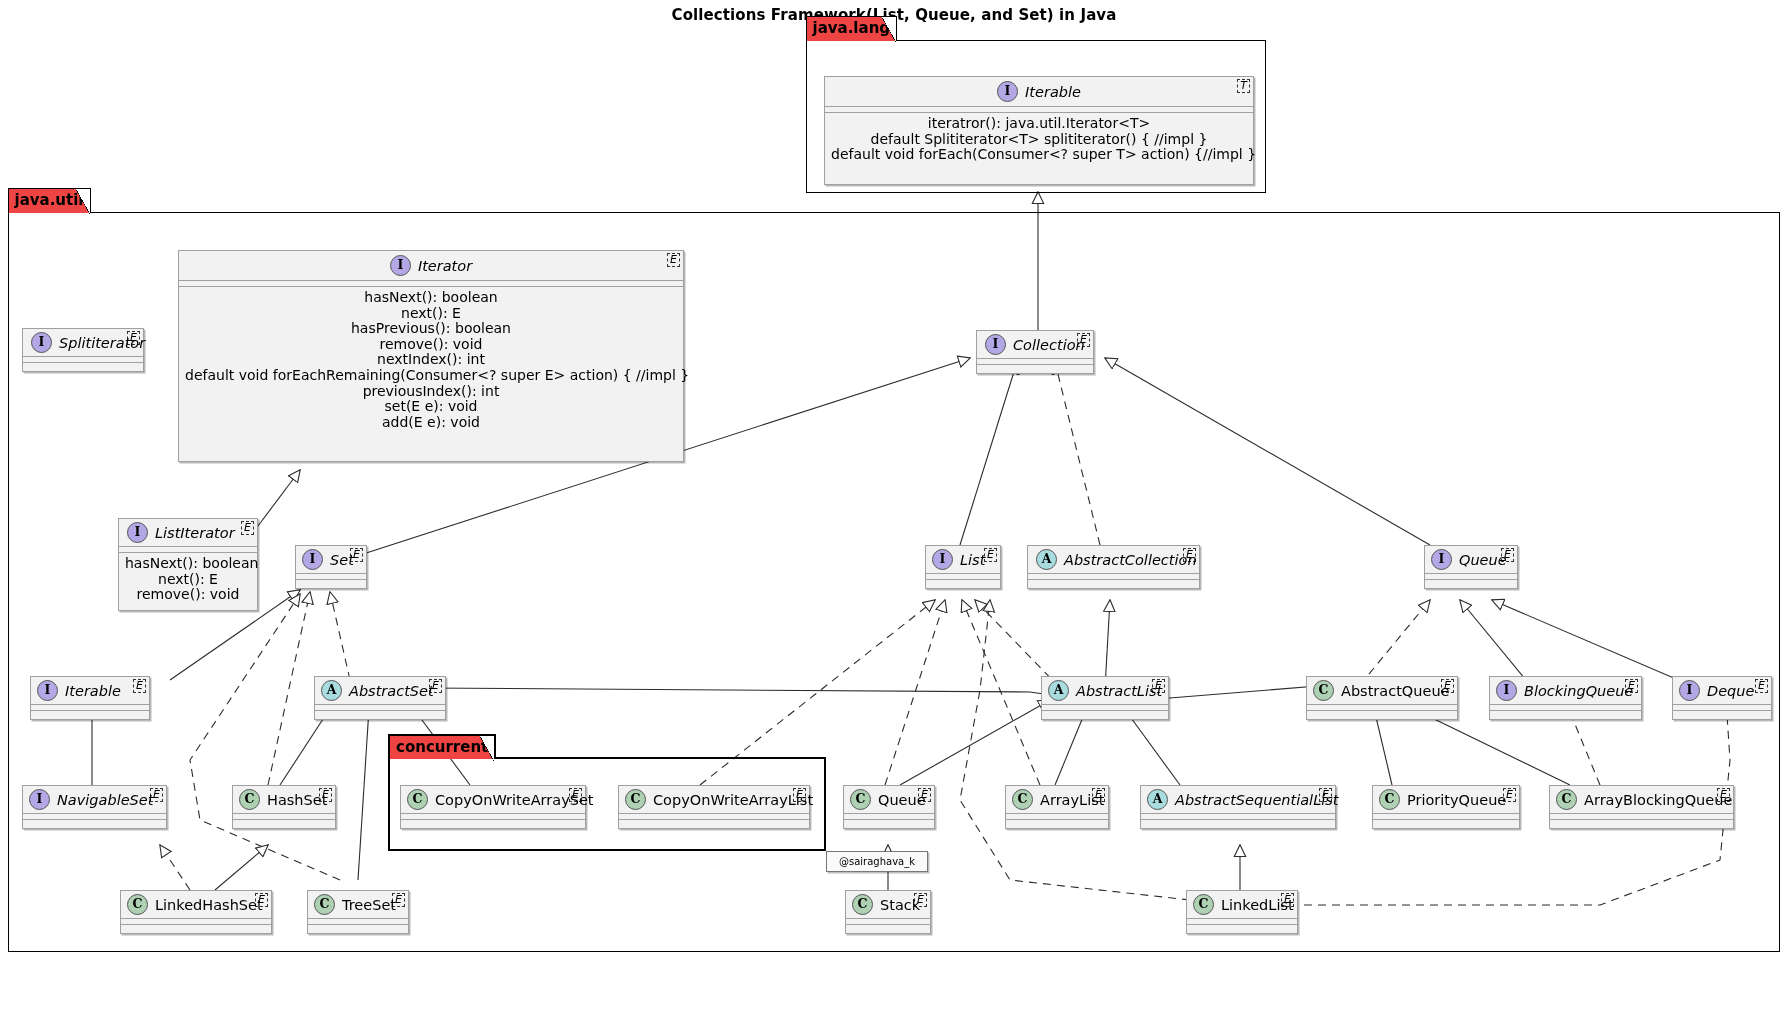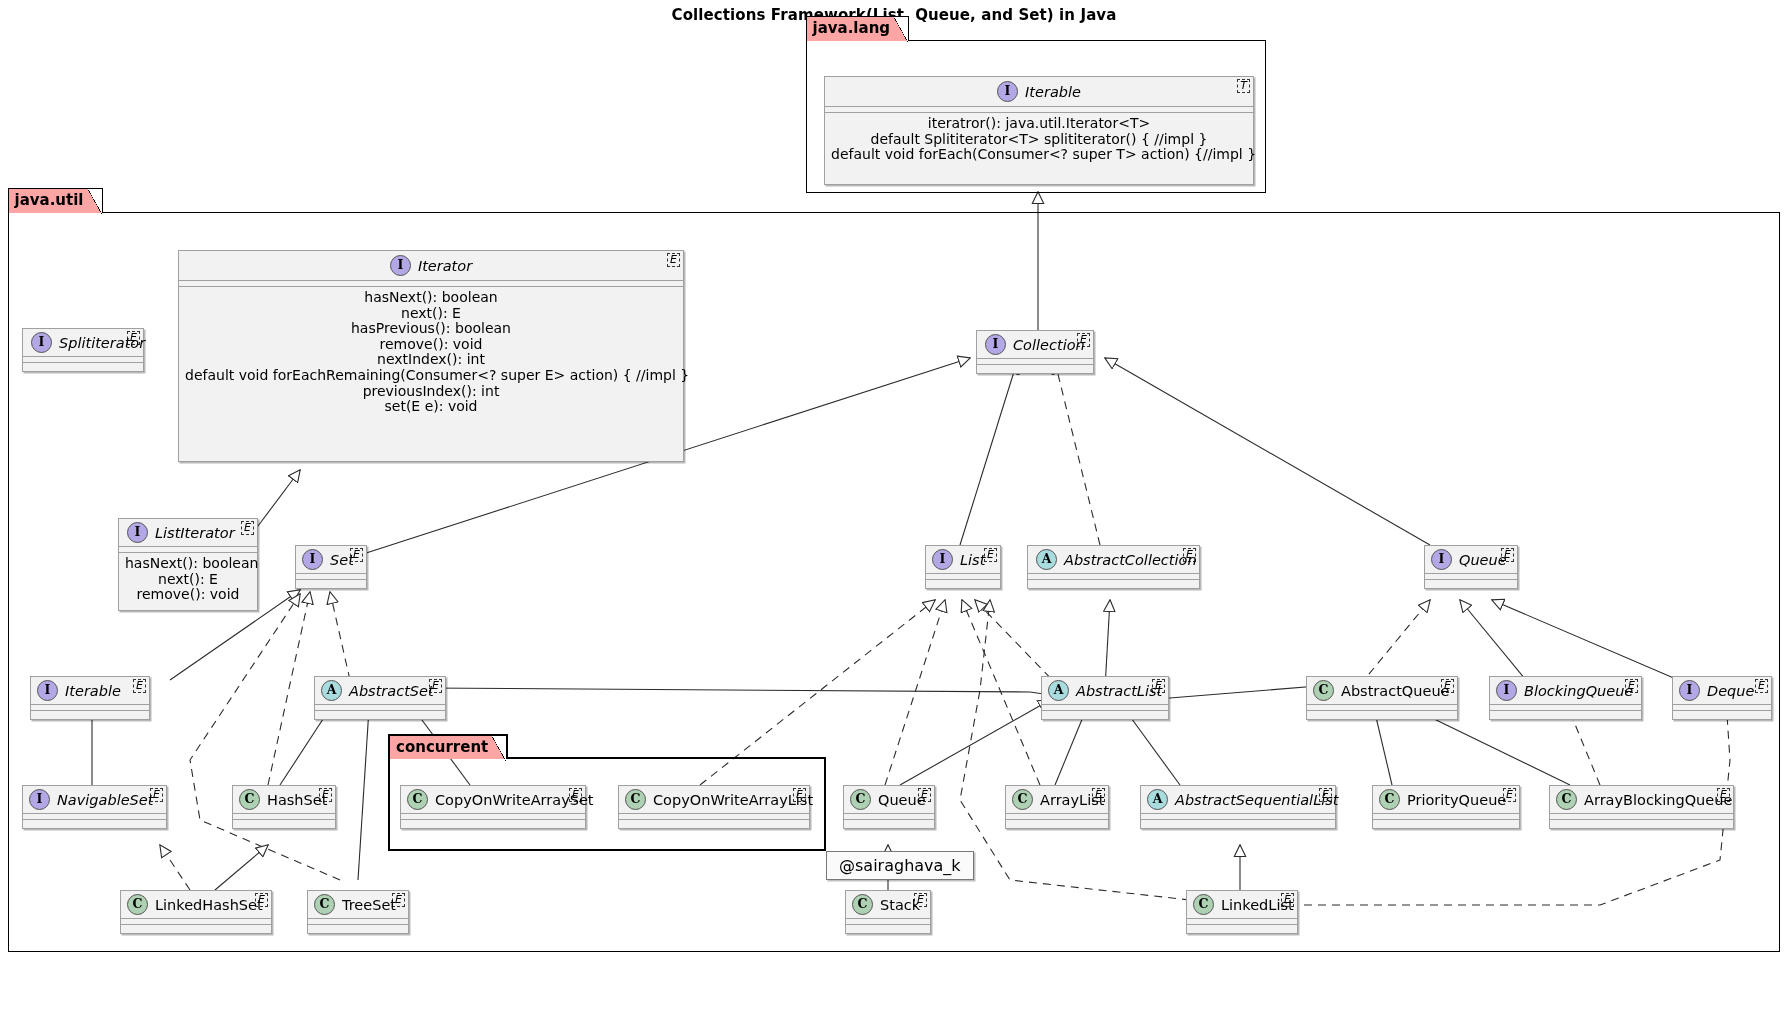--- a/index.html
+++ b/index.html
@@ -7,22 +7,22 @@
        font-family:"DejaVu Sans","Liberation Sans",sans-serif;color:#000;}
   #canvas{position:absolute;left:0;top:0;width:1504px;height:1015px;}
   svg.edges{position:absolute;left:0;top:0;width:1788px;height:1015px;pointer-events:none;}
 
   .title{position:absolute;top:6px;left:0;width:1788px;text-align:center;
          font-size:15px;font-weight:bold;letter-spacing:.1px;}
 
   
   .pkg{position:absolute;border:1.5px solid #000;background:transparent;box-sizing:border-box;}
   .pkg-tab{position:absolute;top:-25px;left:-1.5px;height:25px;box-sizing:border-box;
-           border:1.5px solid #000;border-bottom:none;background:#fca5a5;
-           padding:2px 18px 0 6px;font-size:15px;font-weight:bold;white-space:nowrap;}
+           border:1.5px solid #000;border-bottom:none;background:#ef4444;
+           padding:2px 6px 0 6px;font-size:15px;font-weight:bold;white-space:nowrap;}
   .pkg-tab:after{content:"";position:absolute;right:0;top:0;width:14px;height:25px;
            background:linear-gradient(to bottom left,#fff 49.5%,#000 49.5%,#000 52%,transparent 52%);}
 
   
   .cls{position:absolute;box-sizing:border-box;border:1px solid #a0a0a0;
        background:#f2f2f2;box-shadow:1.5px 1.5px 0 0 rgba(0,0,0,.28);}
   .cls .hdr{display:flex;align-items:center;justify-content:center;gap:7px;
             padding:4px 10px 4px 10px;font-size:14.5px;white-space:nowrap;position:relative;}
   .cls.center .hdr{justify-content:center;}
   .cls .sep{height:1px;background:#a0a0a0;}
@@ -38,21 +38,21 @@
        font-style:normal;flex:0 0 auto;border:1px solid #545454;color:#000;line-height:1;}
   .stc.I{background:#b4a7e5;}
   .stc.A{background:#a9dcdf;}
   .stc.C{background:#add1b2;}
 
   
   .gp{position:absolute;top:2px;right:3px;font-size:11px;font-style:italic;
       border:1px dashed #333;padding:0 2px;line-height:12px;background:#f2f2f2;}
 
   .footer{position:absolute;left:826px;top:851px;border:1px solid #777;background:#fafafa;
-          padding:4px 12px;font-size:16px;box-shadow:1.5px 1.5px 0 0 rgba(0,0,0,.25);}
+          padding:4px 12px;font-size:10px;box-shadow:1.5px 1.5px 0 0 rgba(0,0,0,.25);}
 </style>
 </head>
 <body>
 
 <div id="canvas">
 
   <div class="title">Collections Framework(List, Queue, and Set) in Java</div>
 
   <svg class="edges" viewBox="0 0 1788 1015">
     <defs>
@@ -171,20 +171,21 @@
       <div class="sep"></div>
     <div class="body">
       <div>hasNext(): boolean</div>
       <div>next(): E</div>
       <div>hasPrevious(): boolean</div>
       <div>remove(): void</div>
       <div>nextIndex(): int</div>
       <div>default void forEachRemaining(Consumer&lt;? super E&gt; action) { //impl }</div>
       <div>previousIndex(): int</div>
       <div>set(E e): void</div>
+      <div>add(E e): void</div>
     </div>
   </div>
 
   <div class="cls" style="left:22px;top:328px;width:122px;height:44px;">
     <div class="gp">E</div>
     <div class="hdr" style="justify-content:flex-start;padding:3px 8px;">
       <span class="stc I">I</span>
       <span class="nm">Splititerator</span>
     </div>
     <div class="sep"></div>

